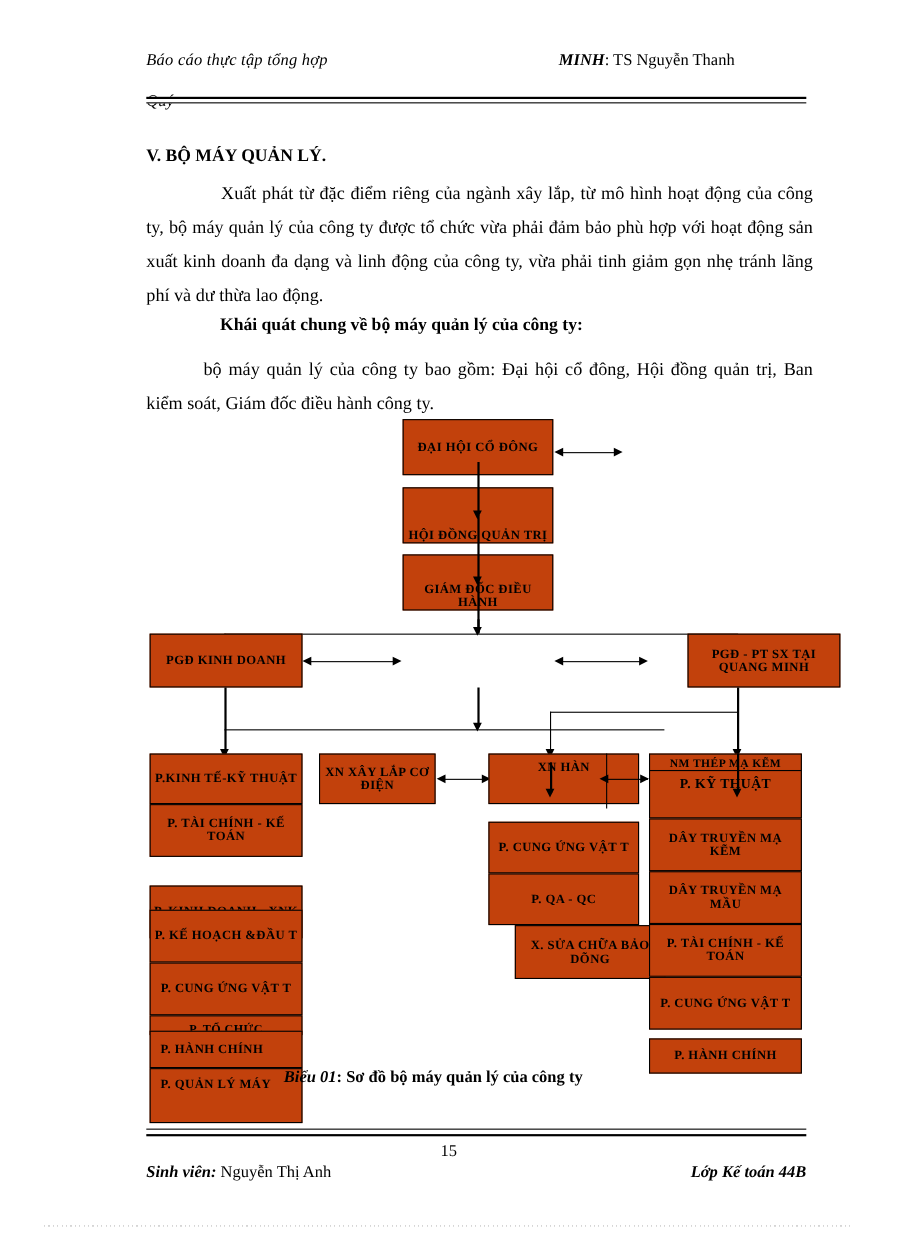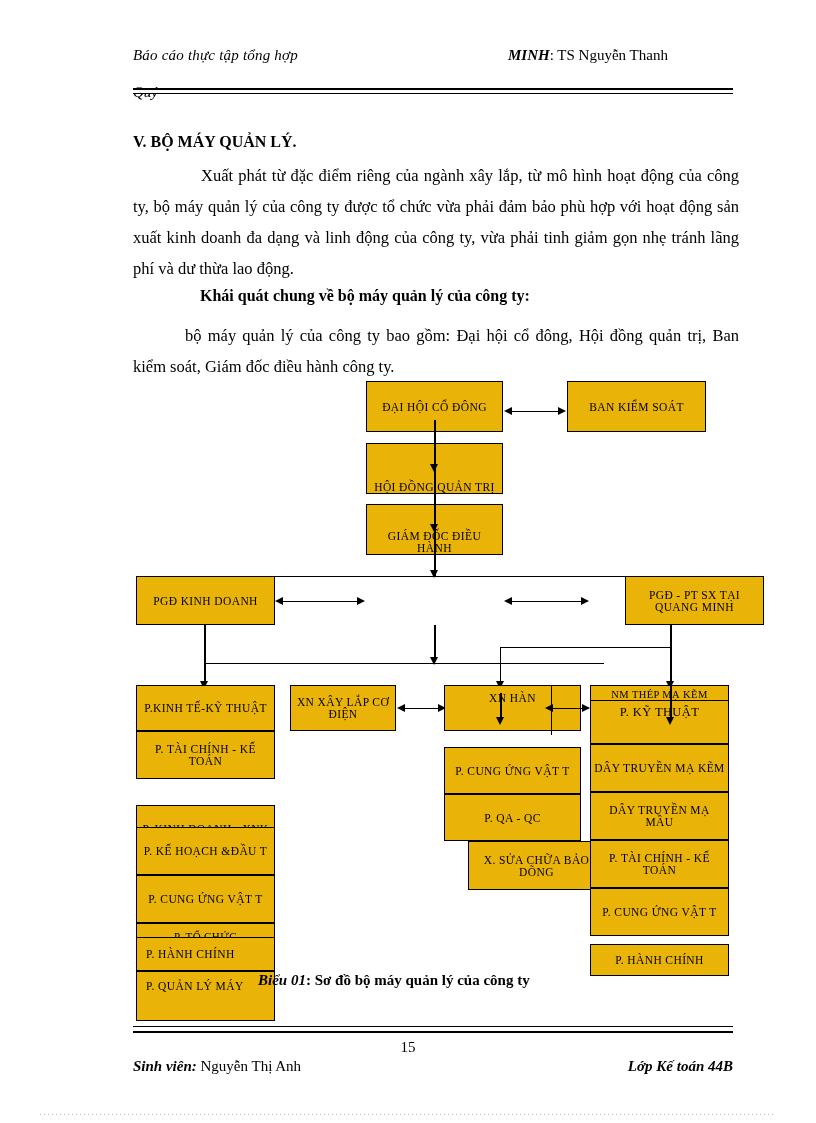--- a/index.html
+++ b/index.html
@@ -21,23 +21,23 @@
   #sec-title{position:absolute;left:133px;top:133px;font-weight:bold;font-size:16px;}
   .para{position:absolute;left:133px;width:606px;font-size:16.5px;line-height:31px;text-align:justify;}
   #para1{top:160px;}
   #para1 .ind{display:inline-block;width:68px;}
   #sub-title{position:absolute;left:200px;top:287px;font-weight:bold;font-size:16px;}
   #para2{top:320px;}
   #para2 .ind{display:inline-block;width:52px;}
 
   
   #diagram{position:absolute;left:0;top:0;width:816px;height:1123px;}
-  .box{position:absolute;border:1px solid #000;background:#eab308;box-sizing:border-box;
+  .box{position:absolute;border:1px solid #000;background:#c2410c;box-sizing:border-box;
        display:flex;align-items:center;justify-content:center;text-align:center;
-       font-size:11.5px;line-height:12px;letter-spacing:.4px;padding:0 3px;}
+       font-size:11.5px;line-height:12px;letter-spacing:.4px;padding:0 3px;font-weight:bold;}
   .box.top{align-items:flex-end;padding-top:7px;}
   .ln{position:absolute;background:#000;}
   .h{height:1px;}
   .v{width:1px;}
   .arr{position:absolute;width:0;height:0;}
   .arr-d{border-left:4.5px solid transparent;border-right:4.5px solid transparent;border-top:8px solid #000;}
   .arr-l{border-top:4.5px solid transparent;border-bottom:4.5px solid transparent;border-right:8px solid #000;}
   .arr-r{border-top:4.5px solid transparent;border-bottom:4.5px solid transparent;border-left:8px solid #000;}
 
   
@@ -68,23 +68,20 @@
   <div id="sec-title">V. BỘ MÁY QUẢN LÝ.</div>
   <div class="para" id="para1"><span class="ind"></span><span>Xuất phát từ đặc điểm riêng của ngành xây lắp, từ mô hình hoạt động của công ty, bộ máy quản lý của công ty được tổ chức vừa phải đảm bảo phù hợp với hoạt động sản xuất kinh doanh đa dạng và linh động của công ty, vừa phải tinh giảm gọn nhẹ tránh lãng phí và dư thừa lao động.</span></div>
   <div id="sub-title">Khái quát chung về bộ máy quản lý của công ty:</div>
   <div class="para" id="para2"><span class="ind"></span><span>bộ máy quản lý của công ty bao gồm: Đại hội cổ đông, Hội đồng quản trị, Ban kiểm soát, Giám đốc điều hành công ty.</span></div>
 
   <div id="diagram">
 
     <div class="box" style="left:366px;top:381px;width:137px;height:51px;">
       <span>ĐẠI HỘI CỔ ĐÔNG</span>
       </div>
-    <div class="box" style="left:567px;top:381px;width:139px;height:51px;">
-      <span>BAN KIỂM SOÁT</span>
-      </div>
 
     <div class="ln h" style="left:511px;top:411px;width:49px;"></div>
     <div class="arr arr-l" style="left:504px;top:407px;"></div>
     <div class="arr arr-r" style="left:558px;top:407px;"></div>
 
     <div class="box top" style="left:366px;top:443px;width:137px;height:51px;">
       <span>HỘI ĐỒNG QUẢN TRỊ</span>
       </div>
 
     <div class="box top" style="left:366px;top:504px;width:137px;height:51px;">

